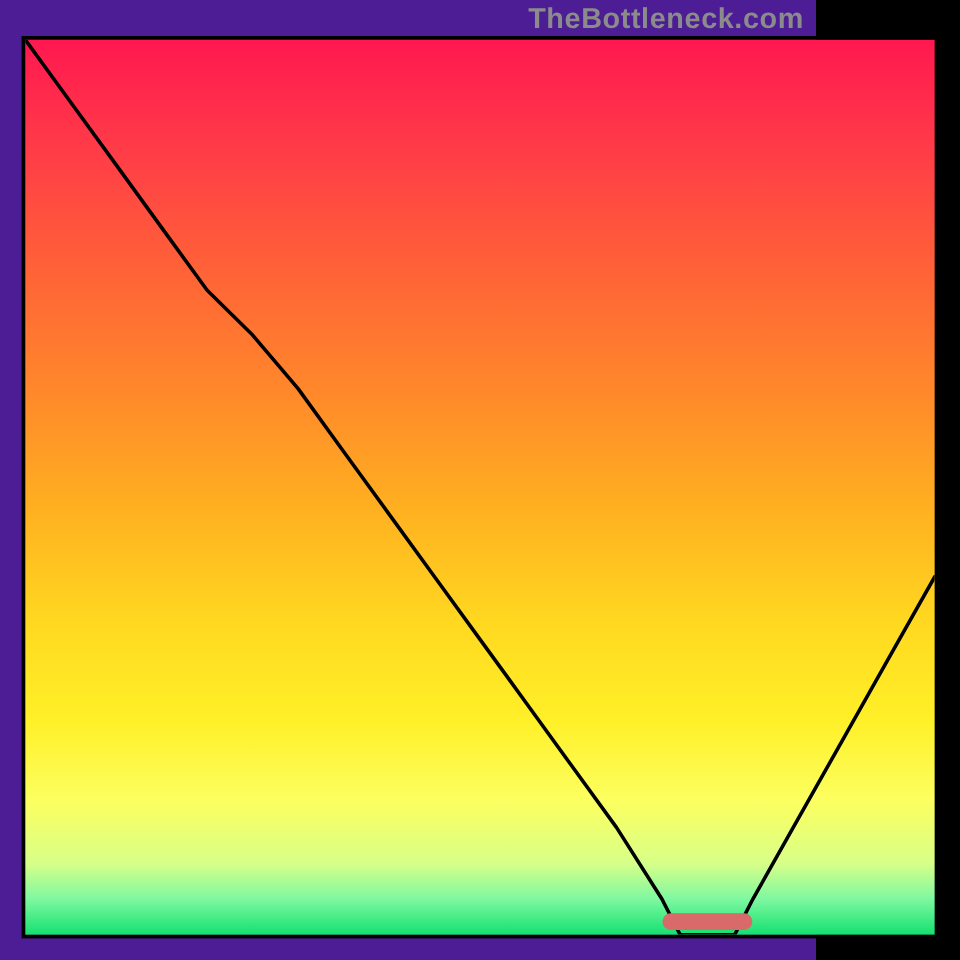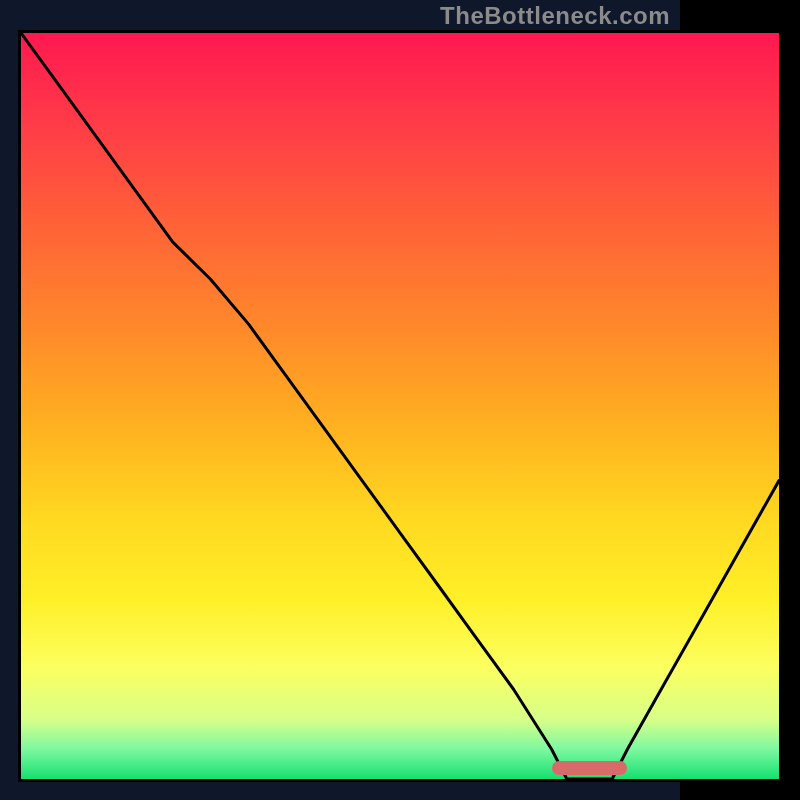--- a/index.html
+++ b/index.html
@@ -8,21 +8,21 @@
     width: 800px;
     height: 800px;
     background: #000;
     overflow: hidden;
     font-family: Arial, Helvetica, sans-serif;
   }
   .frame {
     position: relative;
     width: 680px;
     height: 800px;
-    background: #0f172a;
+    background: #4c1d95;
   }
   .watermark {
     position: absolute;
     top: 2px;
     right: 10px;
     color: #8b8b8b;
     font-size: 24px;
     font-weight: bold;
     letter-spacing: 0.5px;
     z-index: 5;

